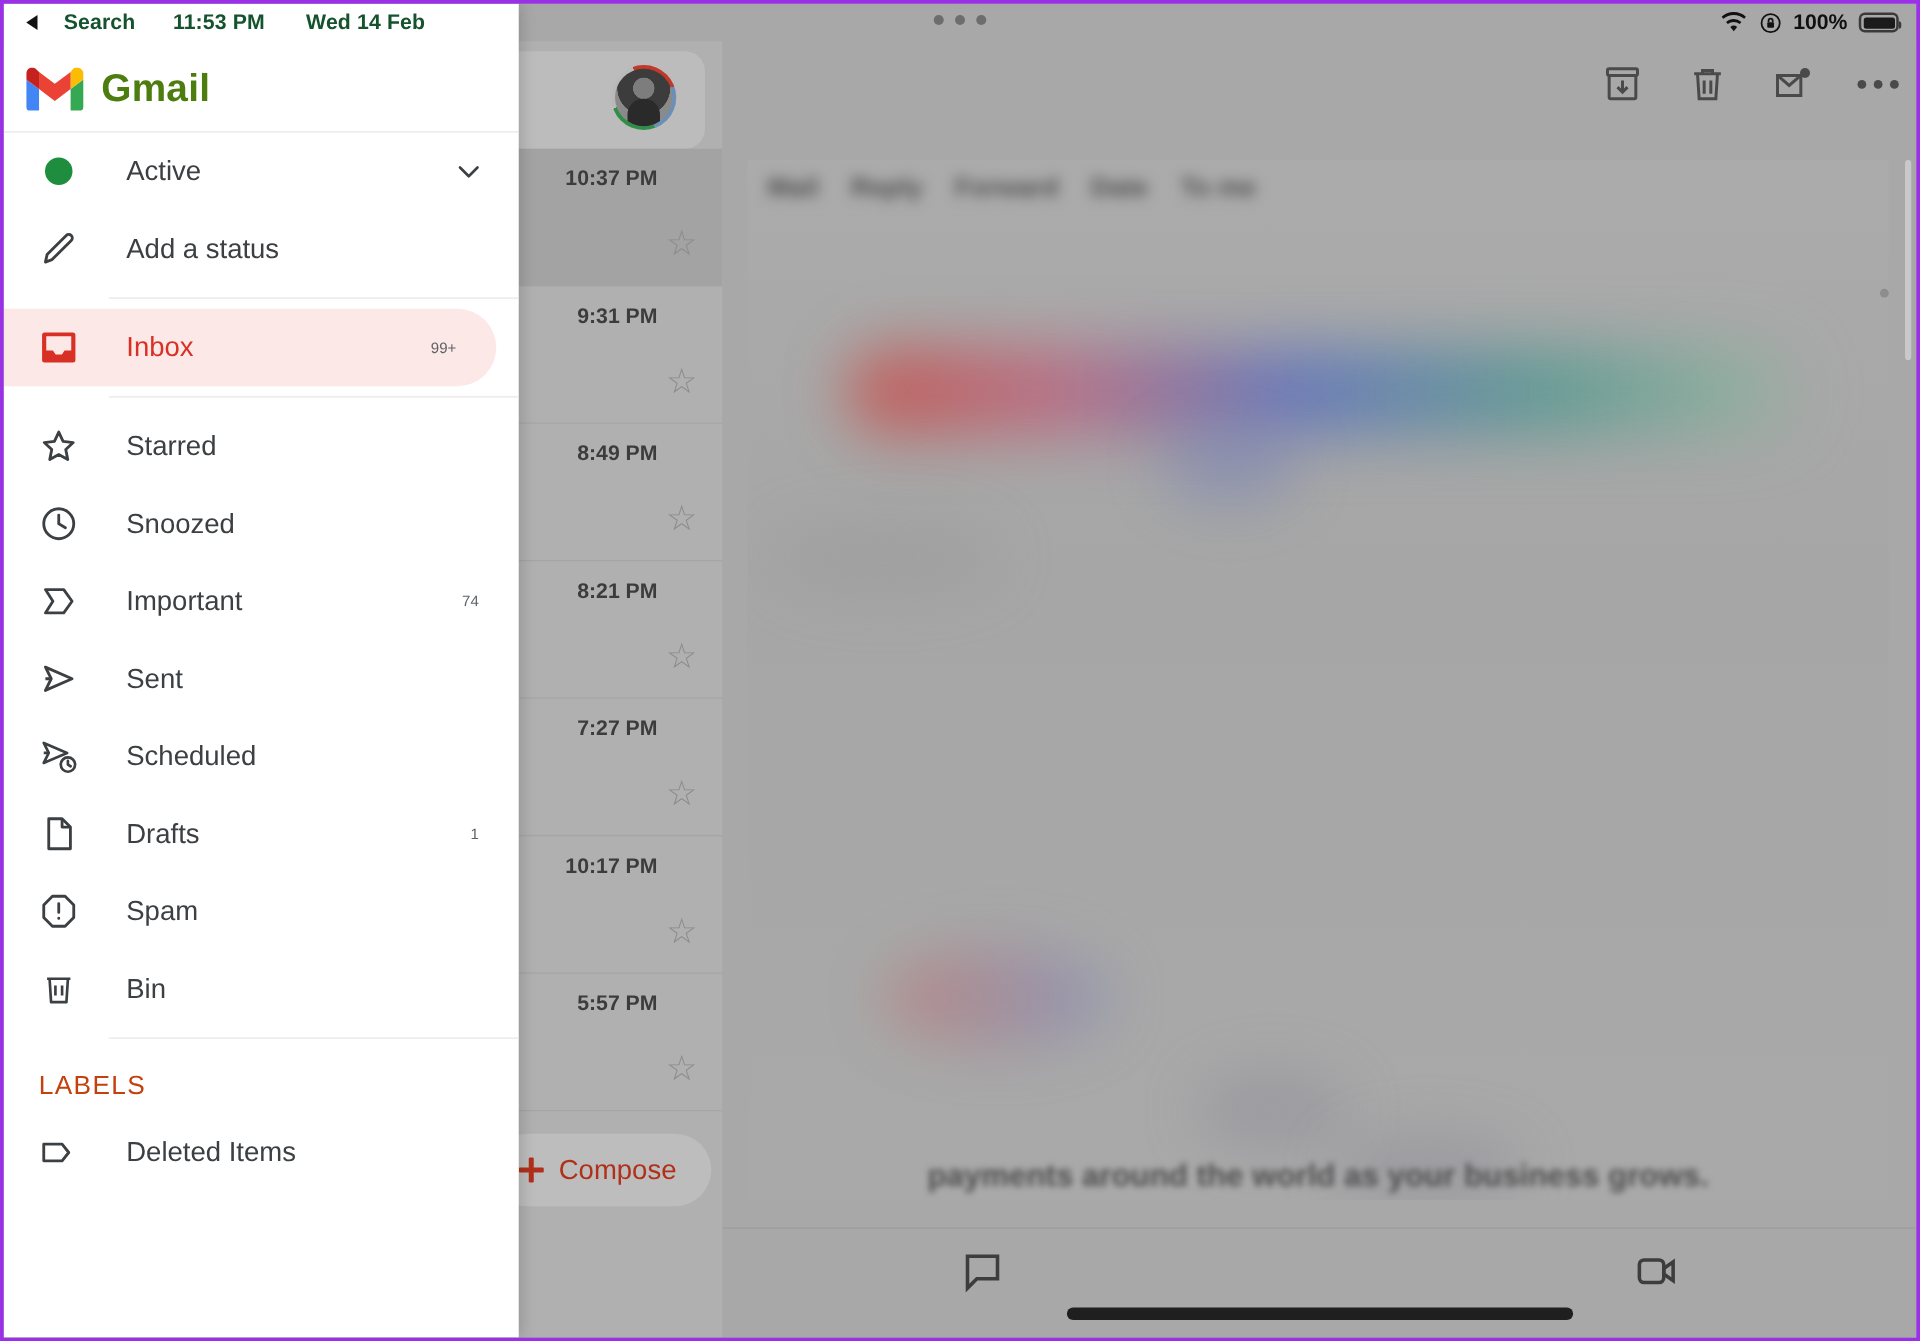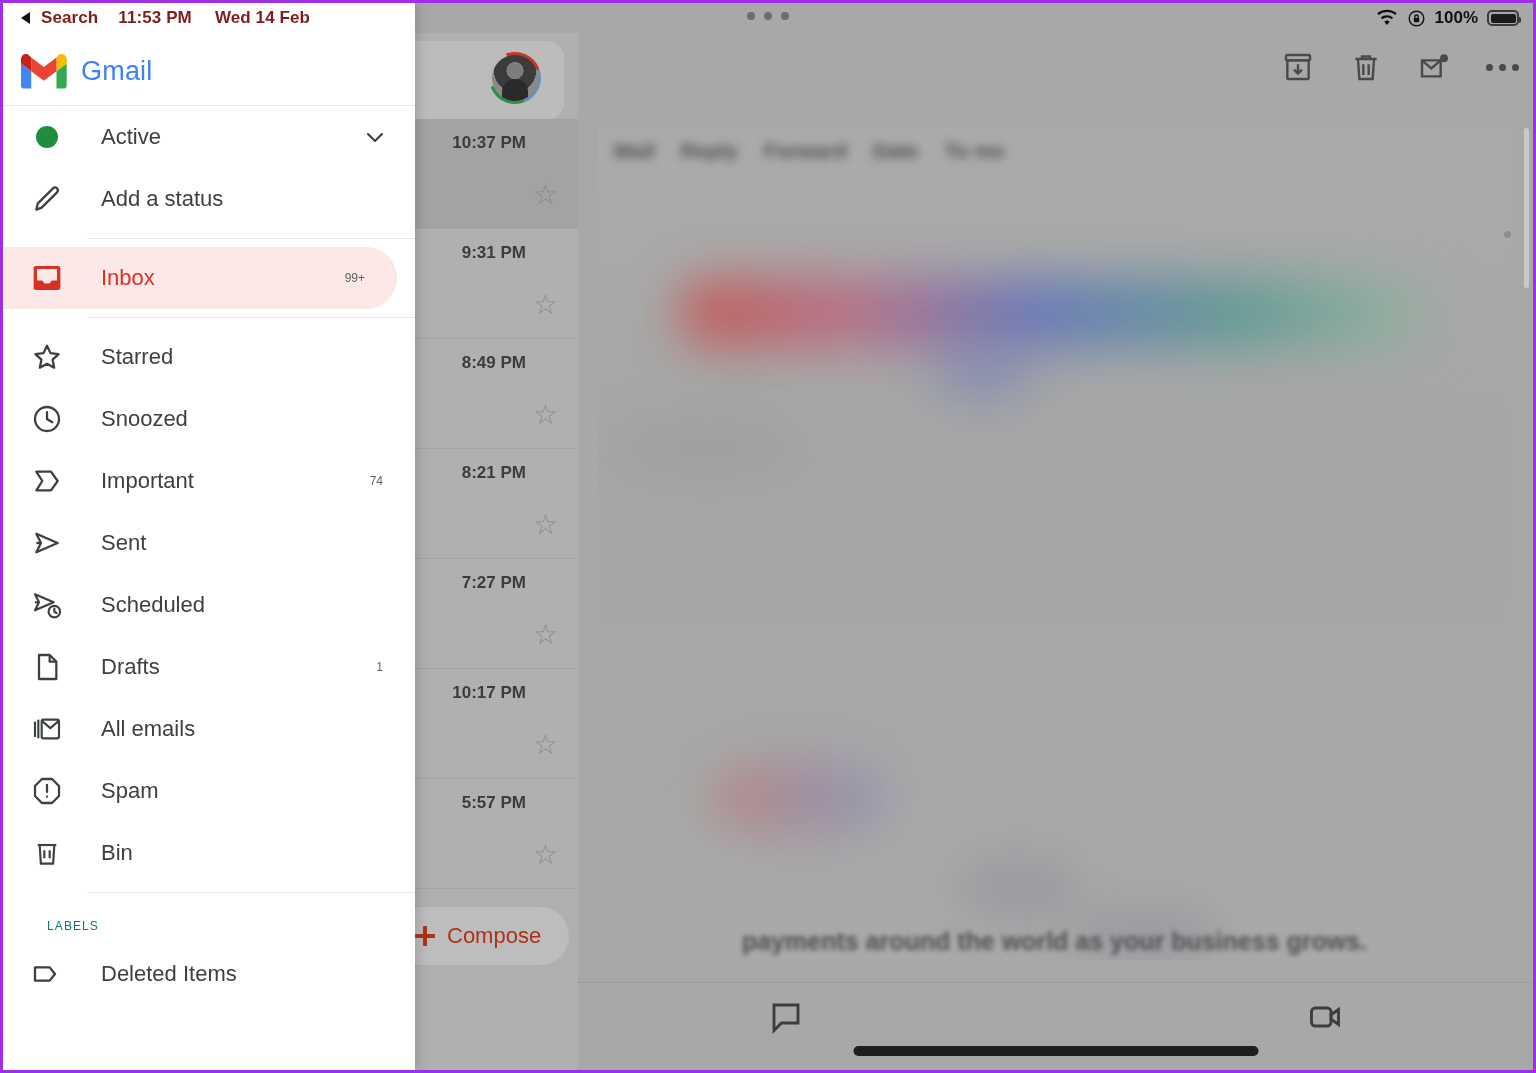--- a/index.html
+++ b/index.html
@@ -23,22 +23,22 @@
   
   #status-bar {
     position: absolute; top: 0; left: 0;
     width: 1530px; height: 30px;
     display: flex; align-items: center;
     padding: 0 14px 0 18px;
     z-index: 60;
     pointer-events: none;
   }
   .sb-left {
-    display: flex; align-items: center; gap: 10px;
-    font-size: 17px; font-weight: bold; color: #7f1d1d;
+    display: flex; align-items: center; gap: 20px;
+    font-size: 17px; font-weight: bold; color: #14532d;
     letter-spacing: 0.1px;
   }
   .sb-back-tri {
     width: 0; height: 0;
     border-top: 6px solid transparent;
     border-bottom: 6px solid transparent;
     border-right: 9px solid #111;
     margin-right: 1px;
   }
   .sb-gap-a { margin-left: 10px; }
@@ -244,21 +244,21 @@
     display: flex; align-items: flex-end;
     padding: 0 0 16px 18px;
     border-bottom: 1px solid #e6e6ea;
   }
   .gmail-logo {
     display: flex; align-items: center; gap: 14px;
   }
   .gm-mark { width: 46px; height: 35px; flex: none; }
   .gm-mark svg { width: 100%; height: 100%; display: block; }
   .gm-word {
-    font-size: 27px; color: #3b82f6; letter-spacing: 0.2px;
+    font-size: 31px; color: #4d7c0f; letter-spacing: 0.2px; font-weight: bold;
   }
 
   .drawer-scroll { height: calc(100% - 103px); }
 
   .row {
     position: relative;
     height: 62px;
     display: flex; align-items: center;
     padding-left: 28px;
   }
@@ -296,24 +296,23 @@
   }
   .row.active-pill .txt { color: #d93025; }
   .row.active-pill .ico { color: #d93025; }
 
   .divider {
     height: 1px; background: #e6e6ea;
     margin: 8px 0 8px 84px;
   }
 
   .labels-head {
-    font-size: 12px; color: #0f766e;
+    font-size: 21px; color: #c2410c;
     letter-spacing: 1.1px;
     padding: 18px 0 10px 28px;
-    margin-left: 16px;
   }
 </style>
 </head>
 <body>
 
 <div id="screen">
 
   <div id="app-under">
 
     <div id="email-list">
@@ -551,31 +550,20 @@
         <span class="ico">
           <svg viewBox="0 0 24 24" fill="none" stroke="currentColor" stroke-width="1.7" stroke-linejoin="round">
             <path d="M6 3h8l5 5v13H6z"></path>
             <path d="M14 3v5h5"></path>
           </svg>
         </span>
         <span class="txt">Drafts</span>
         <span class="cnt">1</span>
       </div>
 
-      <div class="row">
-        <span class="ico">
-          <svg viewBox="0 0 24 24" fill="none" stroke="currentColor" stroke-width="1.6" stroke-linejoin="round">
-            <path d="M3 6.5V18"></path>
-            <path d="M5.5 5v14"></path>
-            <rect x="8" y="5" width="13" height="14" rx="1.4"></rect>
-            <path d="M8.6 6.3l5.9 5 5.9-5"></path>
-          </svg>
-        </span>
-        <span class="txt">All emails</span>
-      </div>
 
       <div class="row">
         <span class="ico">
           <svg viewBox="0 0 24 24" fill="none" stroke="currentColor" stroke-width="1.7" stroke-linecap="round" stroke-linejoin="round">
             <path d="M8.2 3h7.6L21 8.2v7.6L15.8 21H8.2L3 15.8V8.2z"></path>
             <path d="M12 7.5v5.2M12 16.2v.1"></path>
           </svg>
         </span>
         <span class="txt">Spam</span>
       </div>

